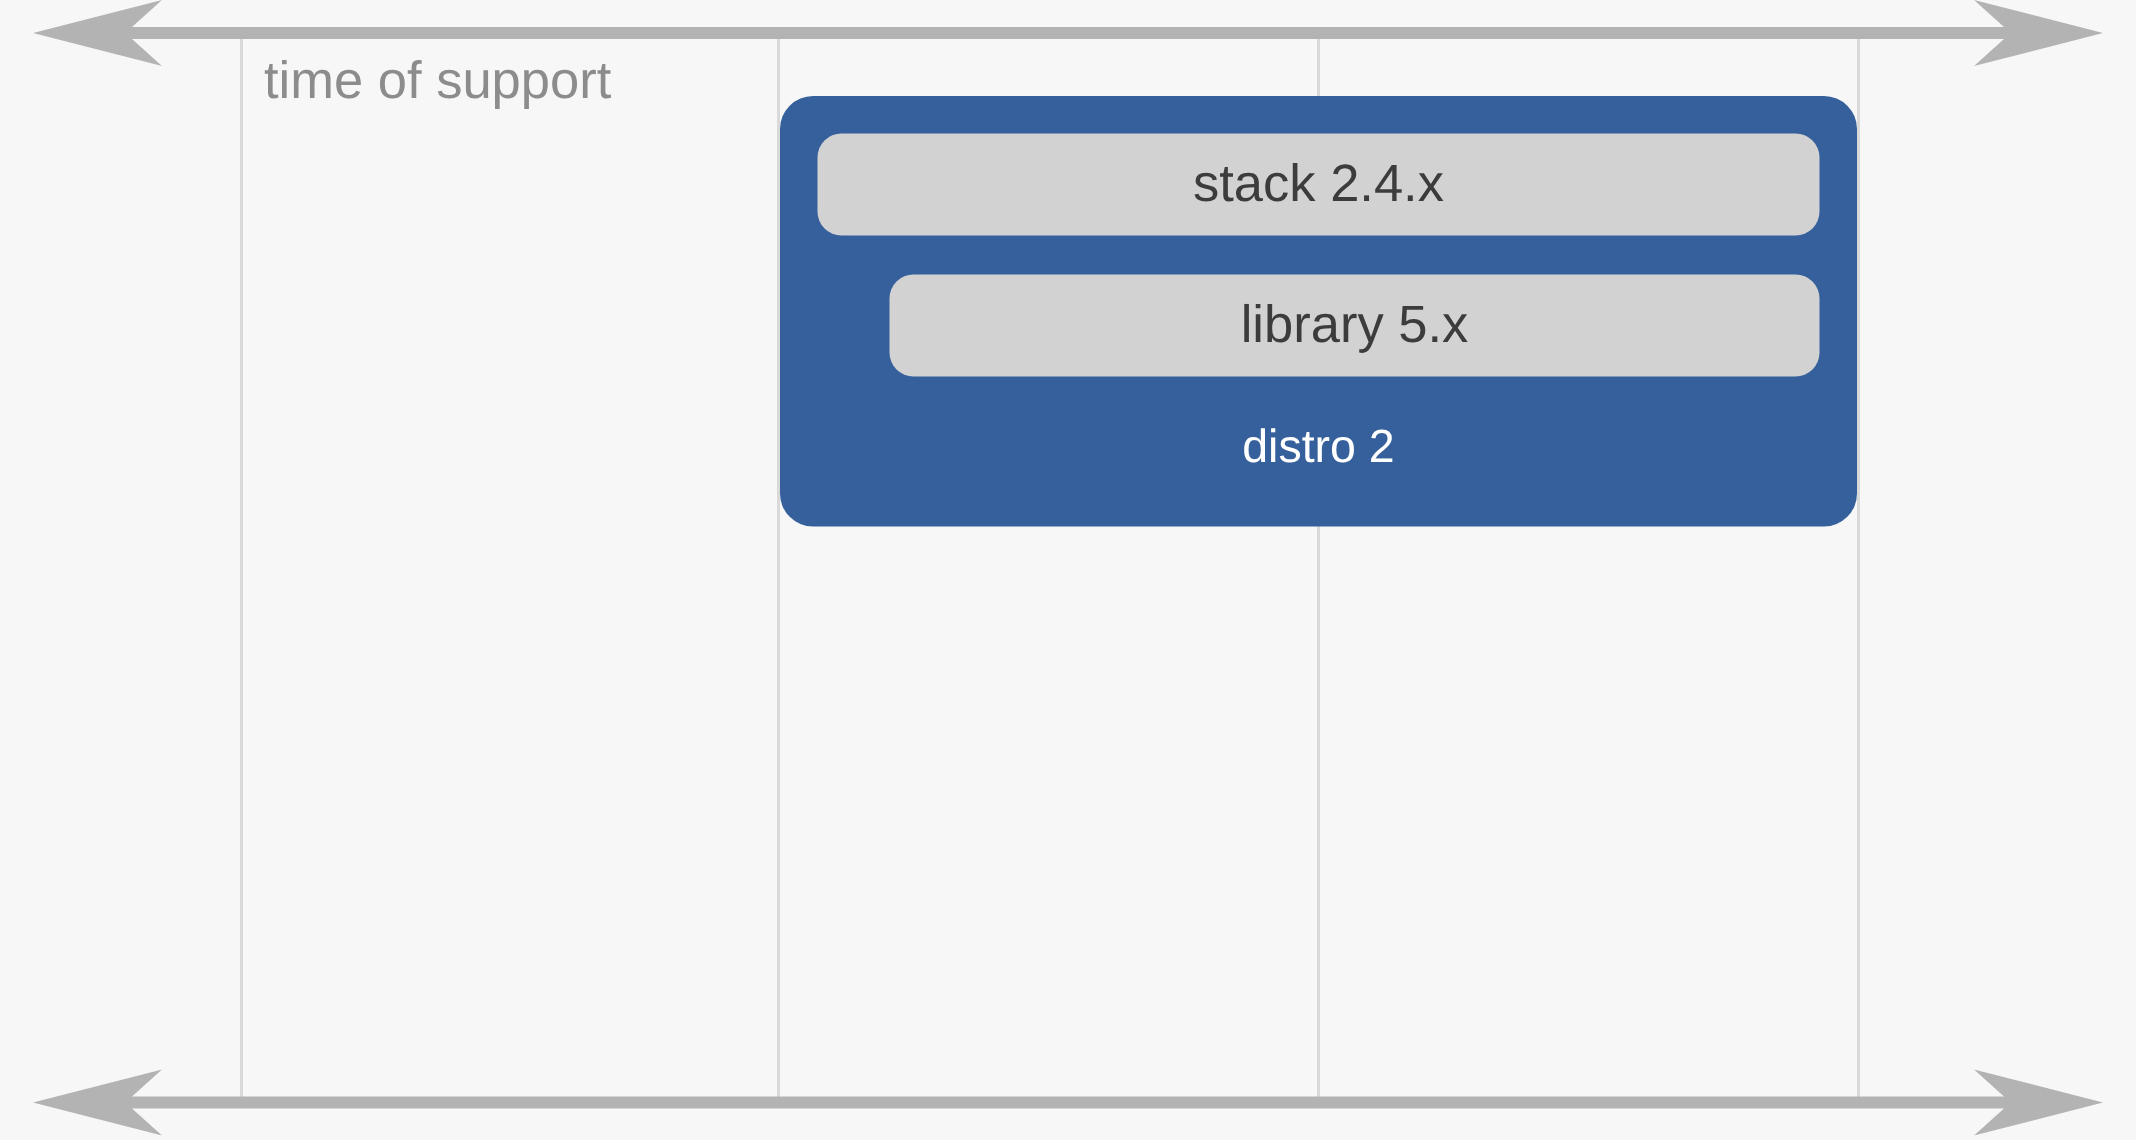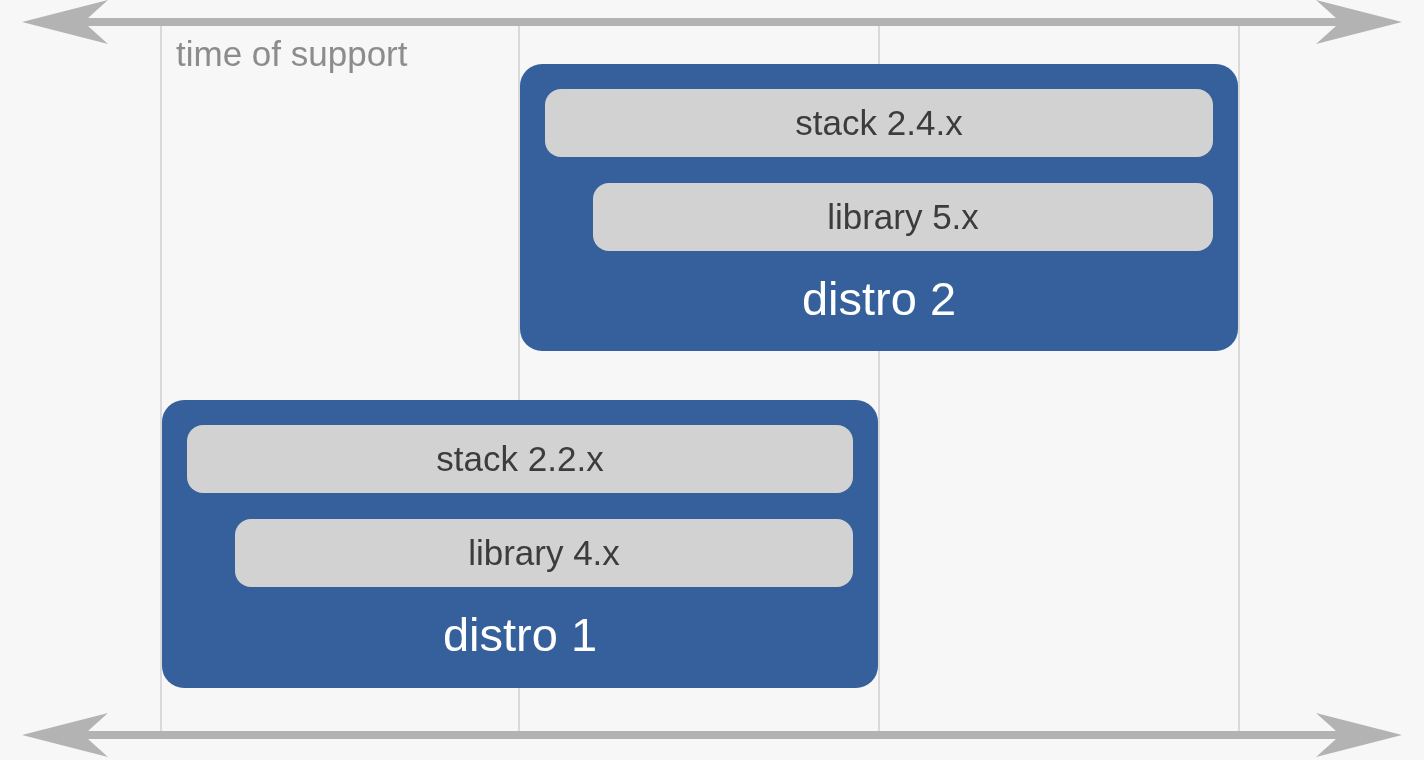--- a/index.html
+++ b/index.html
@@ -74,21 +74,21 @@
     color: #3c3c3c;
     white-space: nowrap;
   }
   .component-pill + .component-pill { margin-top: 26px; margin-left: 48px; }
 
   .release-label {
     flex: 1 1 auto;
     display: flex;
     align-items: center;
     justify-content: center;
-    font-size: 47px;
+    font-size: 31px;
     color: #ffffff;
     white-space: nowrap;
     padding-bottom: 6px;
   }
 </style>
 </head>
 <body>
 
 <div id="canvas">
 
@@ -110,19 +110,14 @@
   </div>
 
   <div class="caption">time of support</div>
 
   <div class="release-box" style="left:520px; top:64px; width:718px; height:287px;">
     <div class="component-pill">stack 2.4.x</div>
     <div class="component-pill">library 5.x</div>
     <div class="release-label">distro 2</div>
   </div>
 
-  <div class="release-box" style="left:162px; top:400px; width:716px; height:288px;">
-    <div class="component-pill">stack 2.2.x</div>
-    <div class="component-pill">library 4.x</div>
-    <div class="release-label">distro 1</div>
-  </div>
 
 </div>
 
 </body></html>

